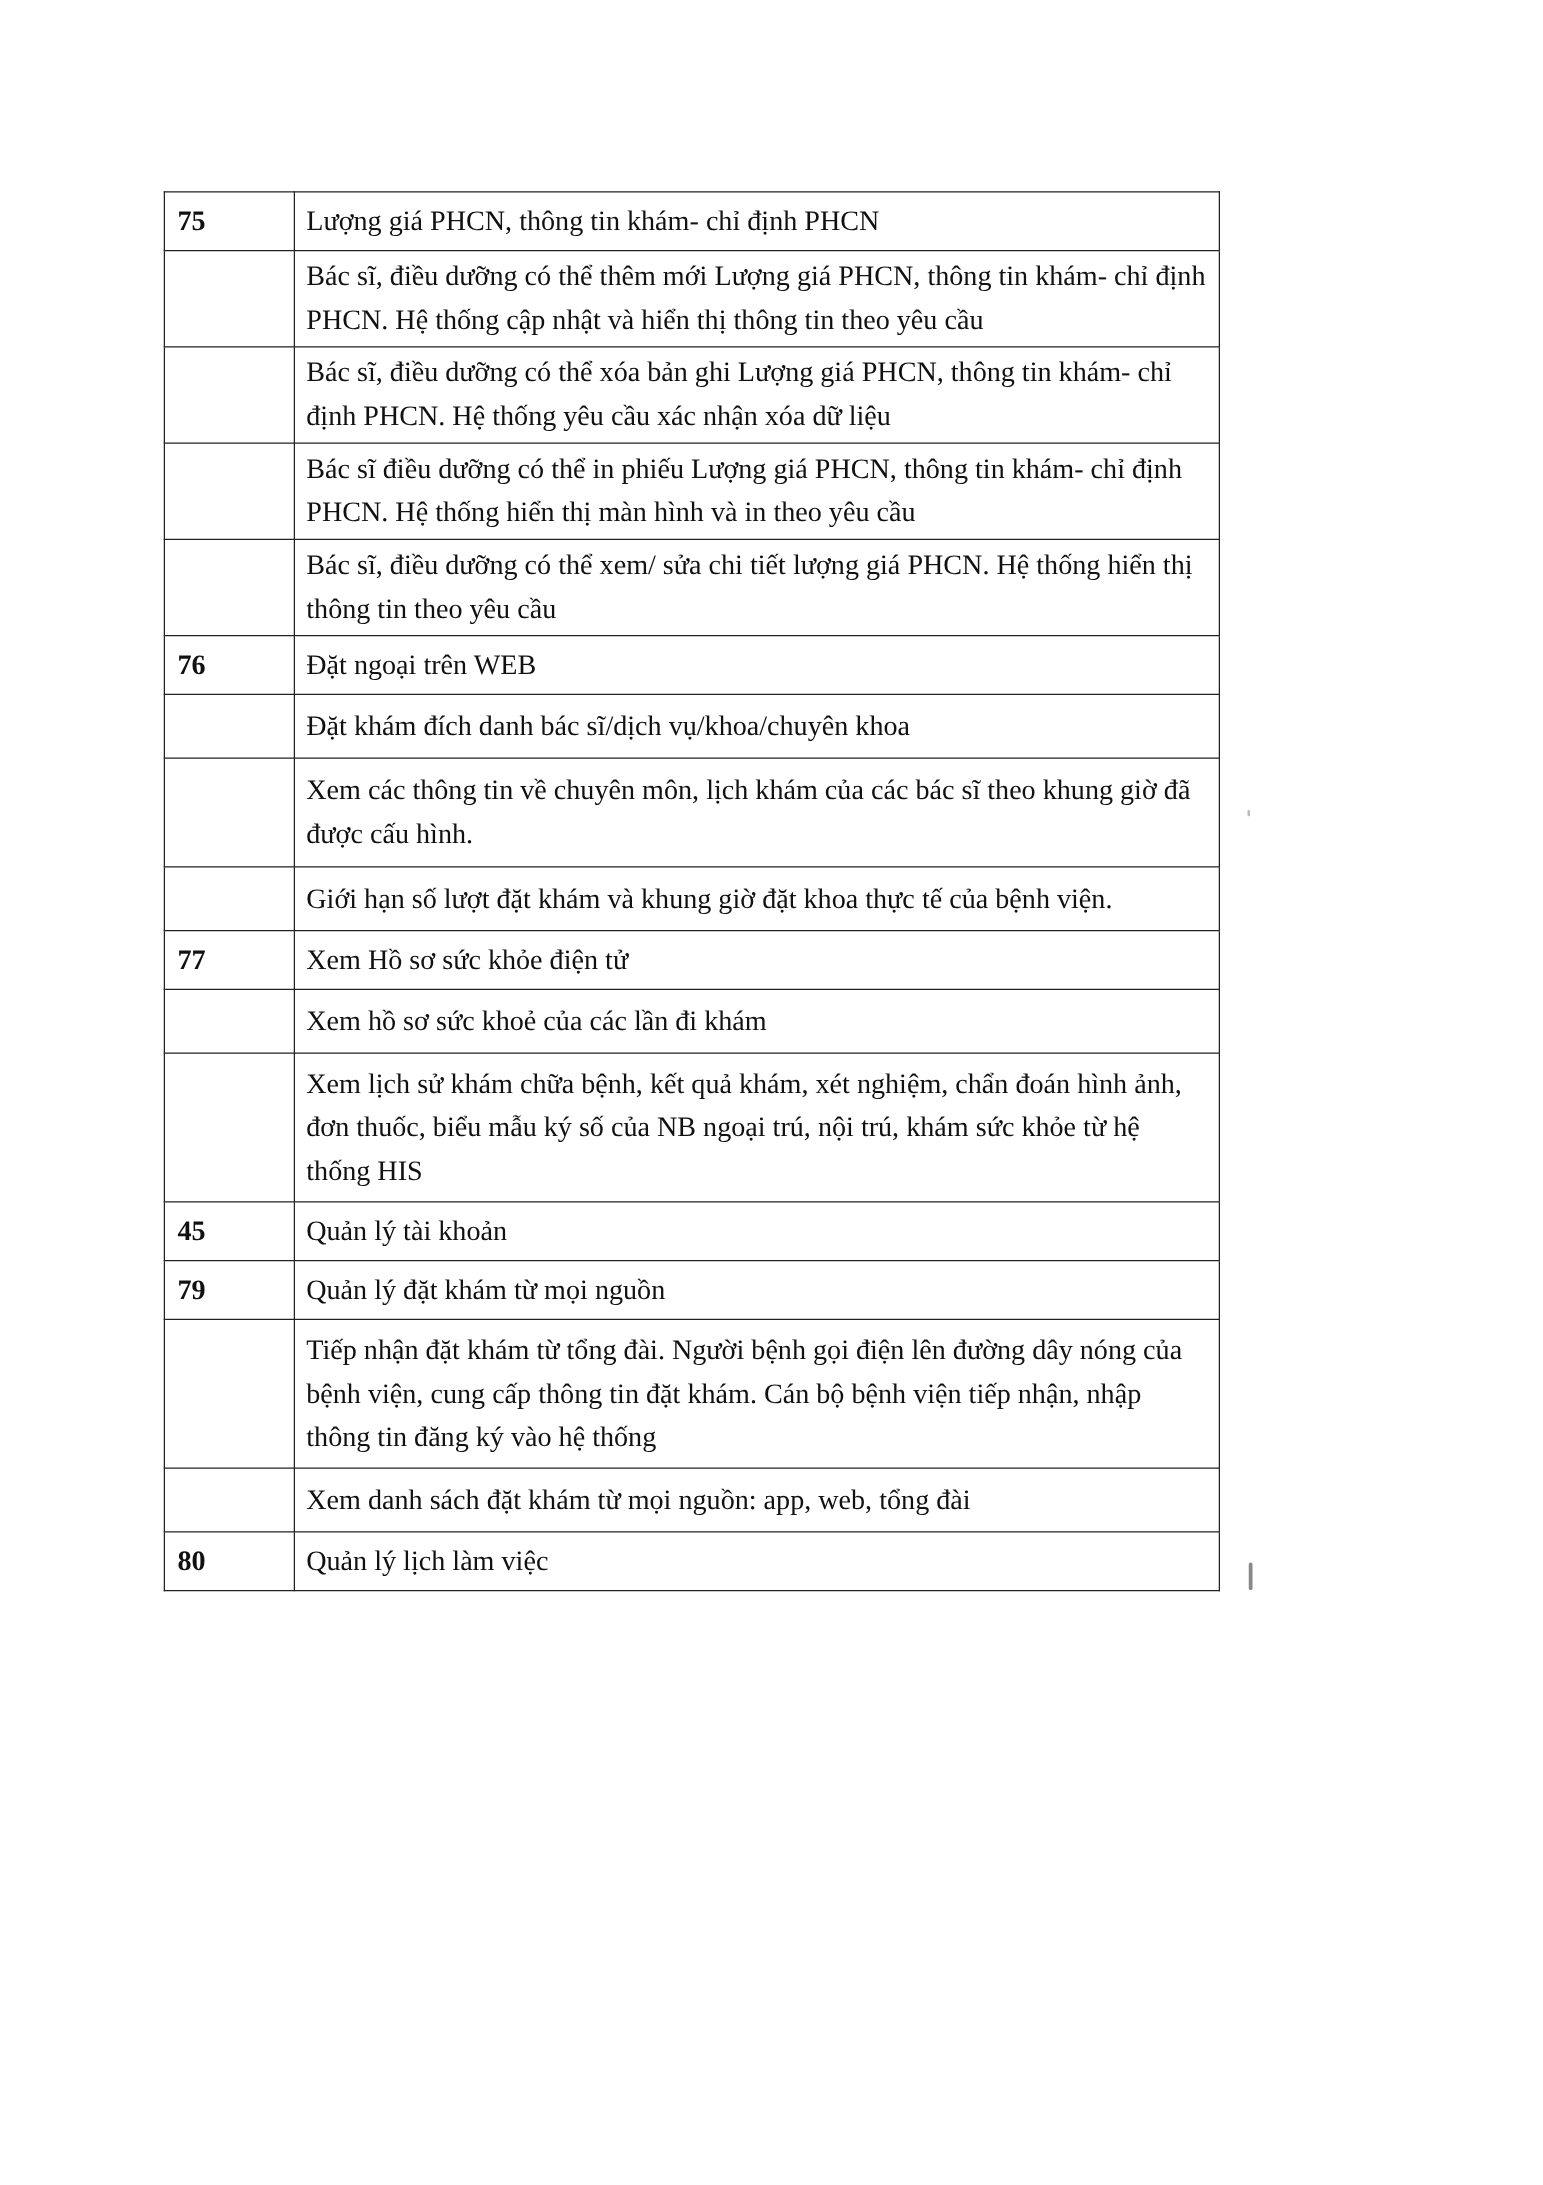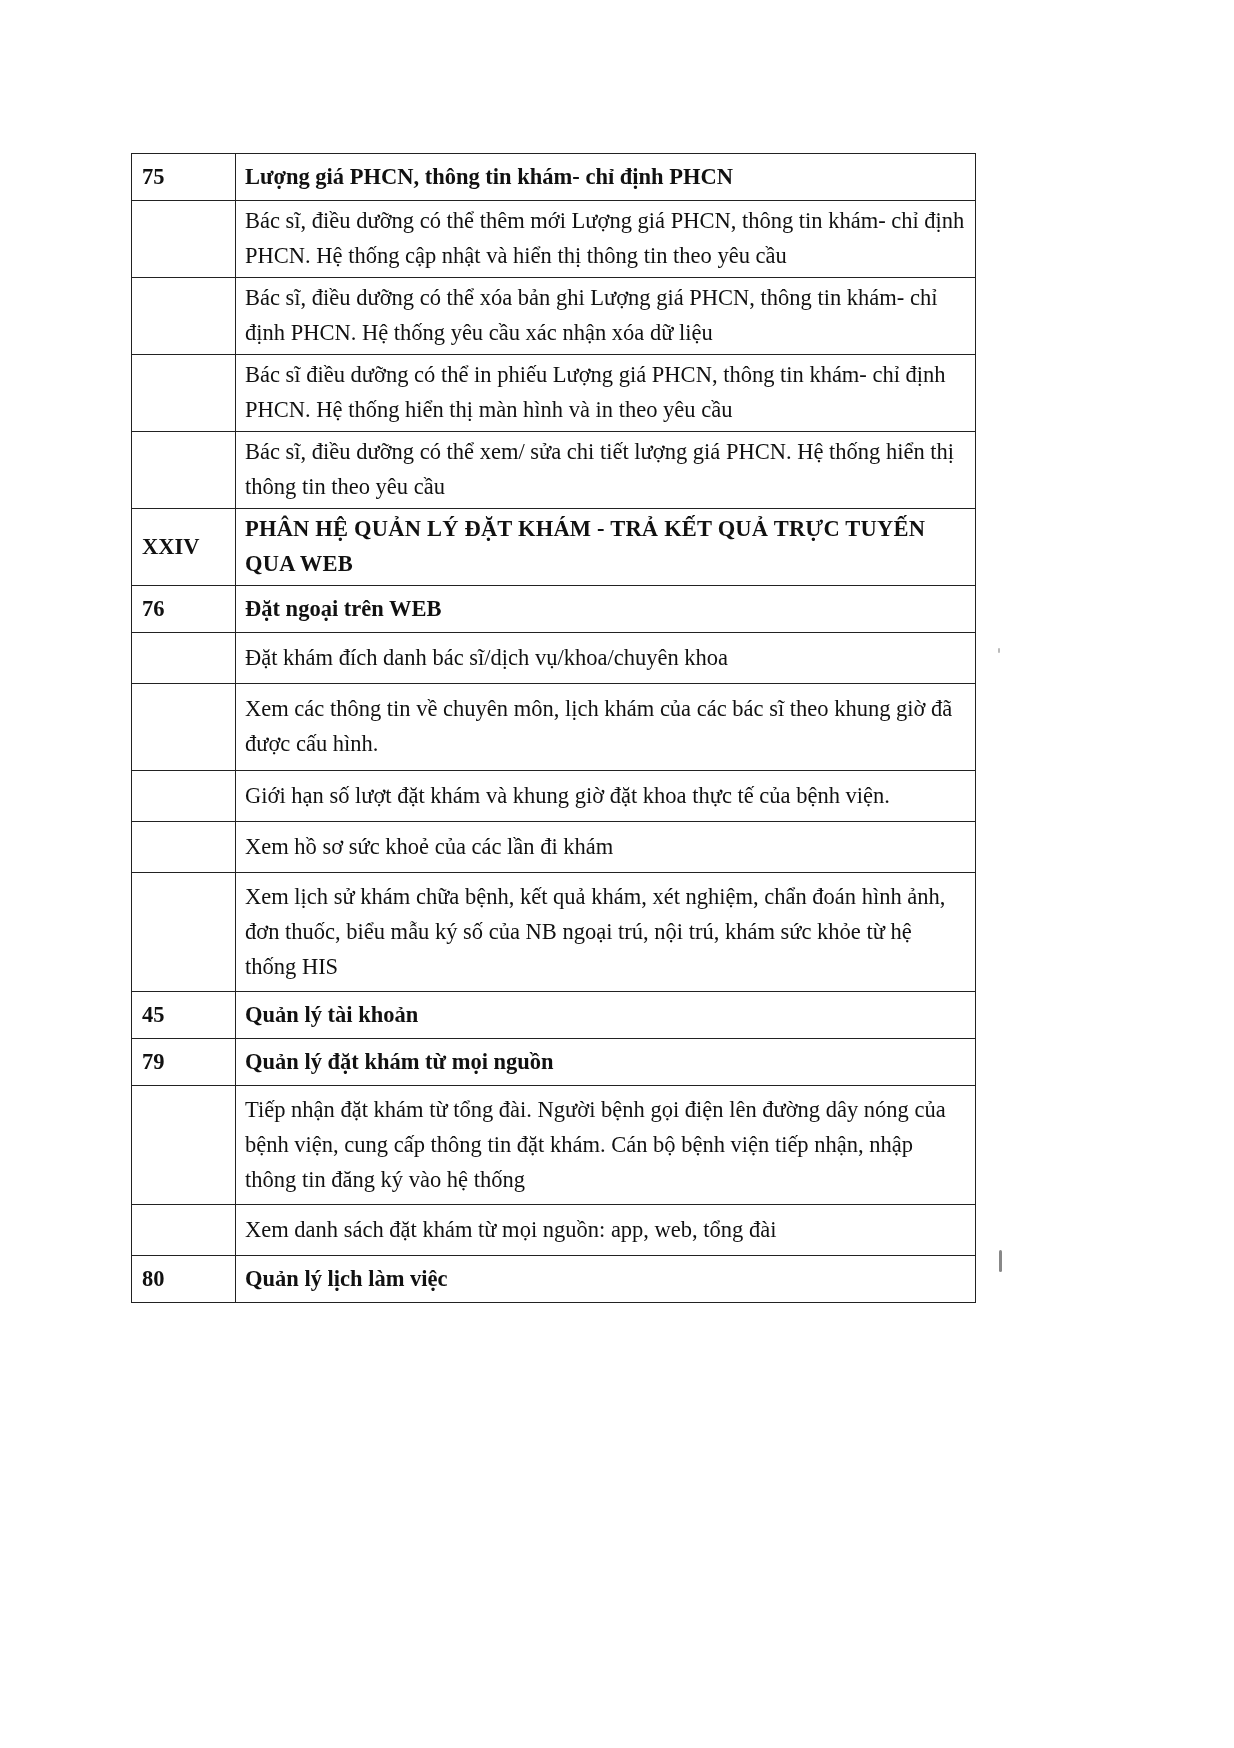--- a/index.html
+++ b/index.html
@@ -37,21 +37,21 @@
       line-height: 35px;
       padding: 2px 8px 4px 9px;
     }
     .req-table td.num {
       width: 85px;
       font-weight: bold;
       padding-left: 10px;
     }
     .req-table tr.feature td.desc,
     .req-table tr.section td.desc {
-      font-weight: bold;
+      font-weight: normal;
     }
     .req-table tr.section td.desc {
       letter-spacing: 0.2px;
     }
     .req-table tr.feature td { height: 40px; }
     .req-table tr.item-1 td { height: 44px; }
     .req-table tr.item-2 td { height: 68px; }
     .req-table tr.item-2b td { height: 80px; }
     .req-table tr.item-3 td { height: 112px; }
     .req-table tr.section td { height: 68px; }
@@ -89,39 +89,39 @@
         <td class="desc">Bác sĩ, điều dưỡng có thể xóa bản ghi Lượng giá PHCN, thông tin khám- chỉ định PHCN. Hệ thống yêu cầu xác nhận xóa dữ liệu</td>
       </tr>
       <tr class="item-2">
         <td class="num"></td>
         <td class="desc">Bác sĩ điều dưỡng có thể in phiếu Lượng giá PHCN, thông tin khám- chỉ định PHCN. Hệ thống hiển thị màn hình và in theo yêu cầu</td>
       </tr>
       <tr class="item-2">
         <td class="num"></td>
         <td class="desc">Bác sĩ, điều dưỡng có thể xem/ sửa chi tiết lượng giá PHCN. Hệ thống hiển thị thông tin theo yêu cầu</td>
       </tr>
-      <tr class="section">
-        <td class="num">XXIV</td>
-        <td class="desc">PHÂN HỆ QUẢN LÝ ĐẶT KHÁM - TRẢ KẾT QUẢ TRỰC TUYẾN QUA WEB</td>
-      </tr>
       <tr class="feature">
         <td class="num">76</td>
         <td class="desc">Đặt ngoại trên WEB</td>
       </tr>
       <tr class="item-1">
         <td class="num"></td>
         <td class="desc">Đặt khám đích danh bác sĩ/dịch vụ/khoa/chuyên khoa</td>
       </tr>
       <tr class="item-2b">
         <td class="num"></td>
         <td class="desc">Xem các thông tin về chuyên môn, lịch khám của các bác sĩ theo khung giờ đã được cấu hình.</td>
       </tr>
       <tr class="item-1">
         <td class="num"></td>
         <td class="desc">Giới hạn số lượt đặt khám và khung giờ đặt khoa thực tế của bệnh viện.</td>
+      </tr>
+      <tr class="feature">
+        <td class="num">77</td>
+        <td class="desc">Xem Hồ sơ sức khỏe điện tử</td>
       </tr>
       <tr class="item-1">
         <td class="num"></td>
         <td class="desc">Xem hồ sơ sức khoẻ của các lần đi khám</td>
       </tr>
       <tr class="item-3">
         <td class="num"></td>
         <td class="desc">Xem lịch sử khám chữa bệnh, kết quả khám, xét nghiệm, chẩn đoán hình ảnh, đơn thuốc, biểu mẫu ký số của NB ngoại trú, nội trú, khám sức khỏe từ hệ thống HIS</td>
       </tr>
       <tr class="feature">

